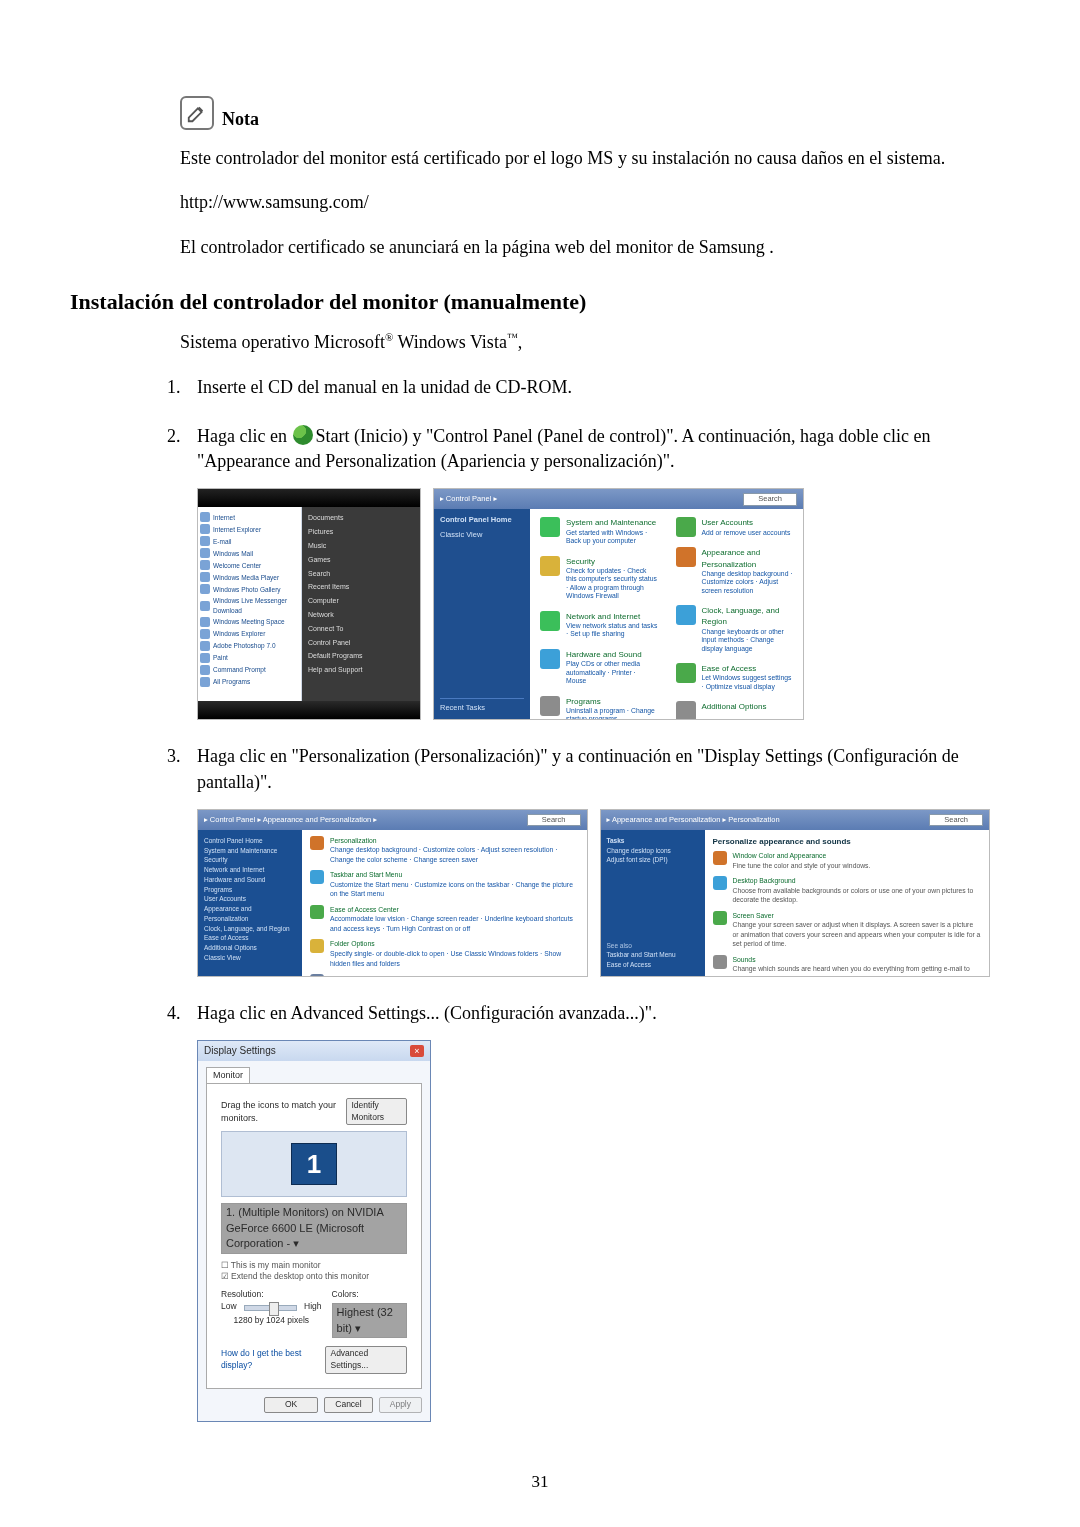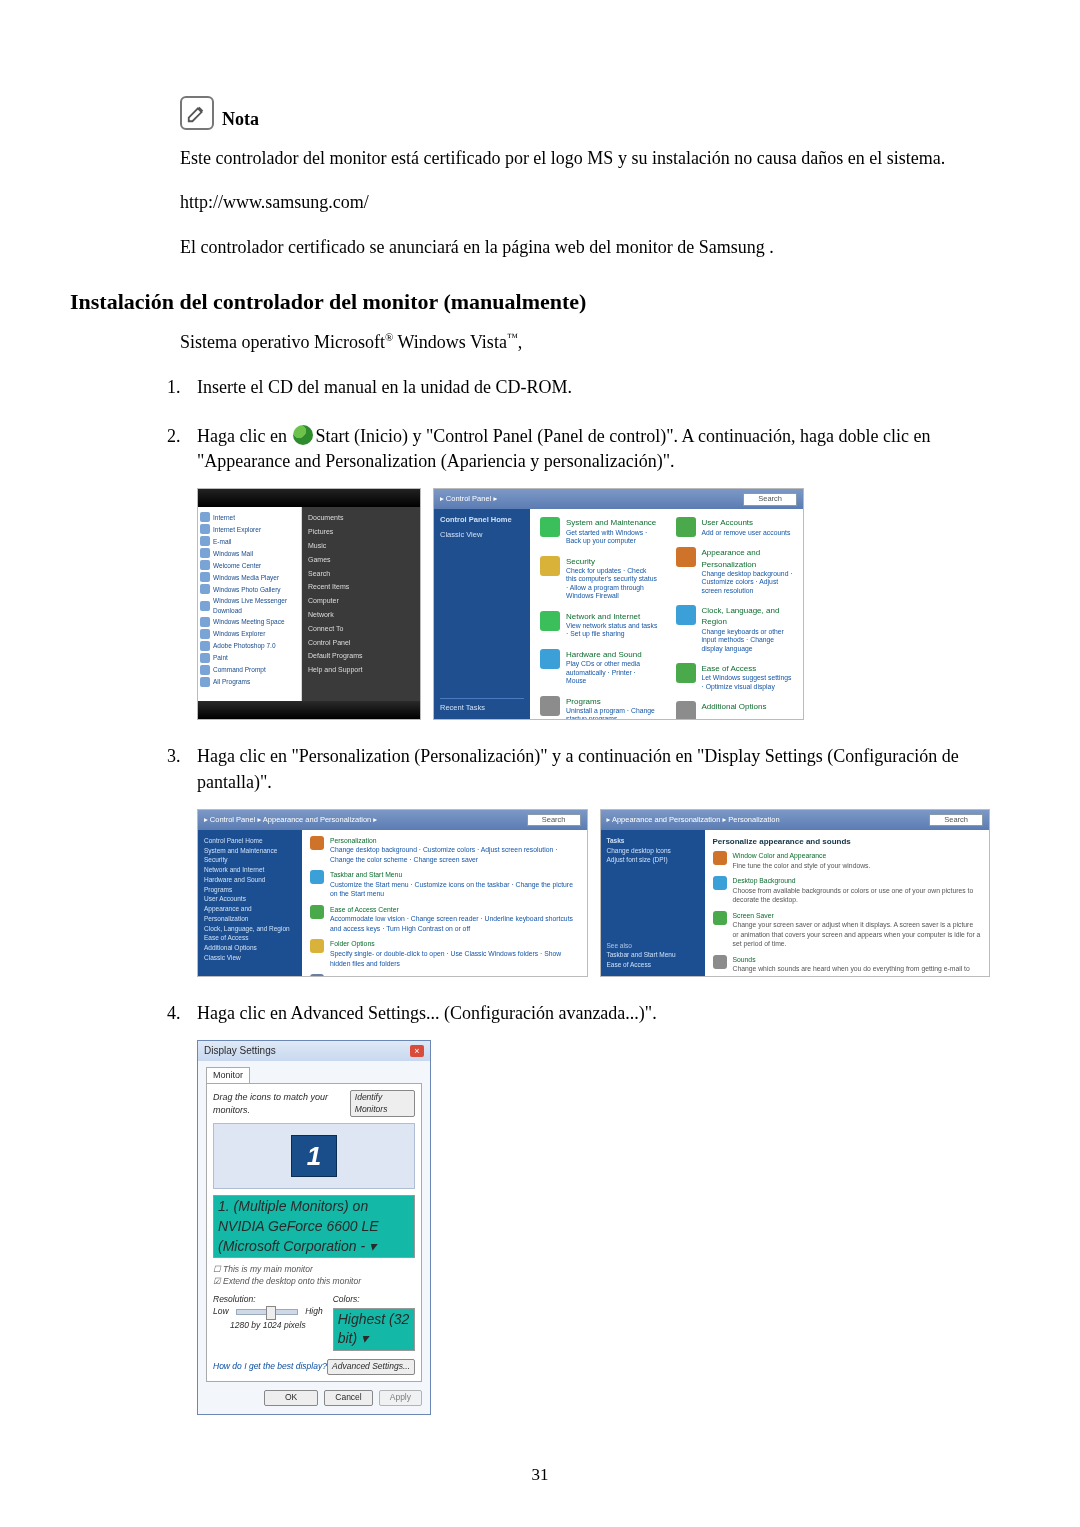--- a/index.html
+++ b/index.html
@@ -67,33 +67,33 @@
   }
   .dlgTitle {
     background: linear-gradient(#dfe9f7,#c8d8ef);
     padding: 3px 6px;
     font-size: 10px;
     display: flex; justify-content: space-between; align-items: center;
   }
   .dlgClose { background:#d94b3a; color:#fff; width:14px; height:12px; text-align:center; line-height:12px; border-radius:2px; font-size:9px;}
   .dlgBody { padding: 6px 8px 8px 8px; }
   .dlgTab { border:1px solid #aaa; display:inline-block; padding:1px 6px; background:#fff; border-bottom:none; font-size:9px;}
-  .dlgInner { border:1px solid #aaa; padding:6px; background:#fff;font-style:italic; }
+  .dlgInner { border:1px solid #aaa; padding:14px; background:#fff; }
   .dlgRowTop { display:flex; justify-content:space-between; align-items:center; margin-bottom:6px;}
   .btn { border:1px solid #888; background:#eee; padding:1px 4px; font-size:8.5px; border-radius:2px;}
   .monArea {
     height: 64px; background:#dde6f2; border:1px solid #b0bed3;
     display:flex; align-items:center; justify-content:center; margin-bottom:6px;
   }
   .monBox {
     width: 44px; height: 40px; background:#1a4e8b; color:#fff;
     display:flex; align-items:center; justify-content:center;
     font-size: 26px; font-weight:bold; border:1px solid #0d2c52;
   }
-  .selLine { border:1px solid #999; background:#14b8a6; padding:1px 4px; font-size:14px; margin-bottom:6px;}
+  .selLine { border:1px solid #999; background:#a3a3a3; padding:1px 4px; font-size:11px; margin-bottom:6px;}
   .chk { font-size:8.5px; color:#555; line-height:1.4; margin-bottom:6px;}
   .resRow { display:flex; justify-content:space-between; gap:10px; font-size:8.5px;}
   .slider {
     height:4px; background:#cfd8e6; border:1px solid #9ab; position:relative; margin:3px 4px 2px 4px;
   }
   .sliderThumb { position:absolute; top:-4px; left:48%; width:8px; height:12px; background:#eee; border:1px solid #888;}
   .centerTxt { text-align:center; font-size:8.5px; margin-top:2px;}
   .linkTxt { color:#0a4ea2; font-size:8.5px; margin-top:8px;}
   .dlgBtns { display:flex; justify-content:flex-end; gap:6px; margin-top:8px;}
   .fig .smSidebar {

